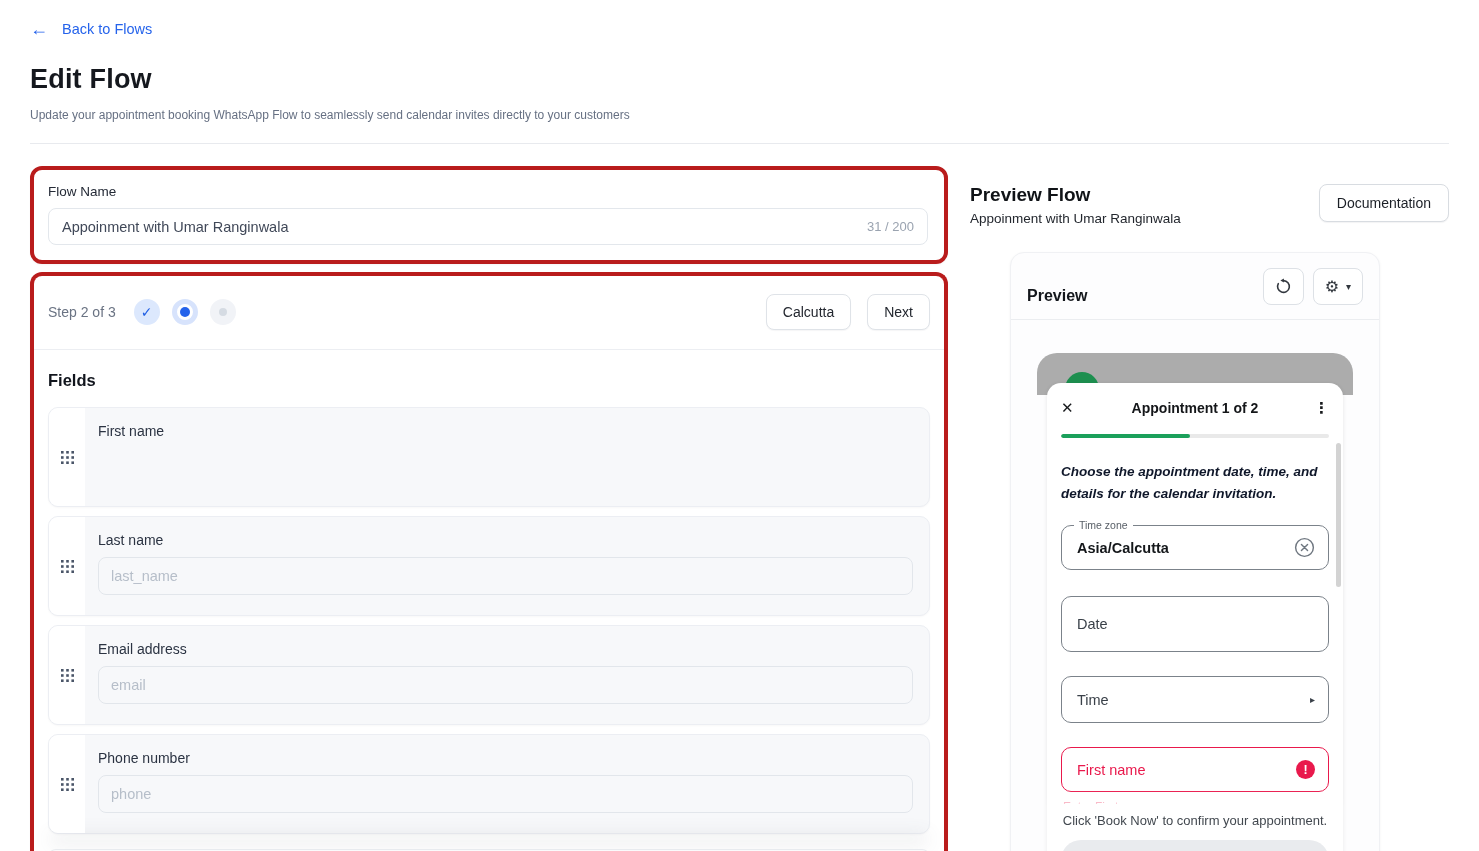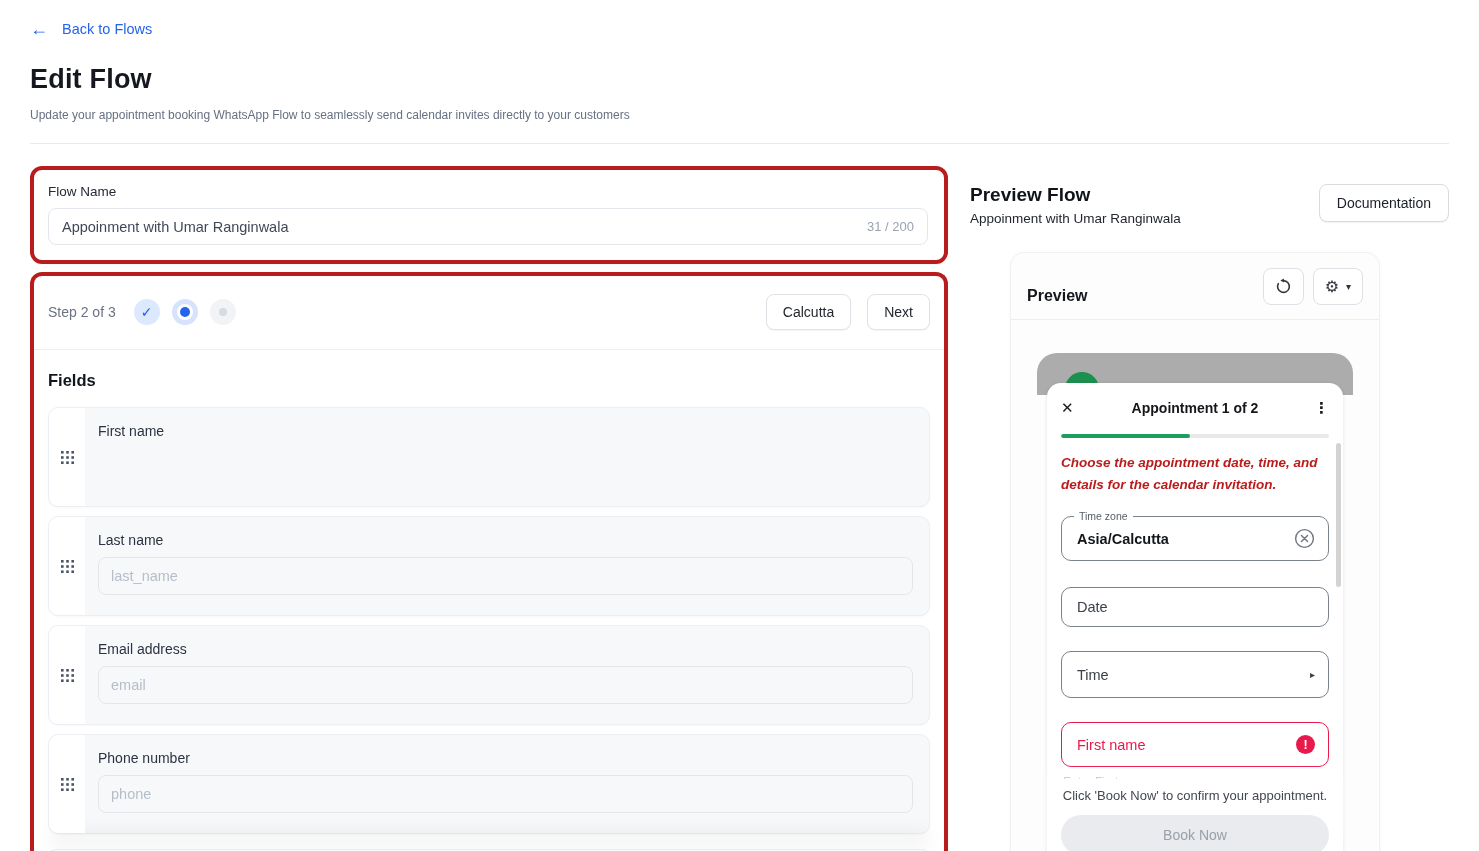--- a/index.html
+++ b/index.html
@@ -78,30 +78,30 @@
   .phone-top { height:42px; background:#acacac; border-radius:20px 20px 0 0; }
   .avatar-circle { position:absolute; top:19px; left:28px; width:34px; height:34px; border-radius:50%; background:#1d8f4f; }
   .sheet { position:relative; margin:-12px 10px 0 10px; background:#fff; border-radius:14px 14px 0 0; min-height:470px; box-shadow:0 1px 4px rgba(0,0,0,.10); padding:16px 14px 0 14px; }
   .sheet-header { display:flex; align-items:center; }
   .x-icon { font-size:15px; font-weight:700; color:#17191c; width:22px; cursor:pointer; }
   .sheet-title { flex:1; text-align:center; font-size:14px; font-weight:700; color:#141619; }
   .kebab-icon { width:22px; text-align:right; font-size:15px; font-weight:700; color:#17191c; letter-spacing:0; cursor:pointer; }
   .progress-track { margin-top:17px; height:4px; background:#e9e9e9; border-radius:3px; overflow:hidden; }
   .progress-fill { height:100%; background:#1ba05b; border-radius:3px; width:50%; }
   .sheet-scrollbar { position:absolute; right:2px; top:60px; width:5px; height:144px; border-radius:3px; background:#d3d3d3; }
-  .intro-text { margin-top:14px; font-size:13.5px; font-weight:700; font-style:italic; color:#b91c1c; line-height:1.6; }
+  .intro-text { margin-top:23px; font-size:13.5px; font-weight:700; font-style:italic; color:#0f172a; line-height:1.6; }
 
   .wa-field { position:relative; border:1px solid #7b828a; border-radius:10px; height:45px; display:flex; align-items:center; padding:0 13px 0 15px; background:#fff; }
   .wa-float-label { position:absolute; top:-7px; left:12px; background:#fff; padding:0 5px; font-size:10.5px; color:#596068; }
   .wa-value { font-size:14.5px; font-weight:600; color:#14171a; flex:1; }
   .wa-label-inside { font-size:14.5px; color:#3a4149; flex:1; }
   .clear-icon { width:21px; height:21px; cursor:pointer; }
   .chev-right { font-size:10px; color:#3a4149; }
   .wa-tz { margin-top:21px; }
-  .wa-date { margin-top:26px; height:40px; }
+  .wa-date { margin-top:26px; height:56px; }
   .wa-time { margin-top:24px; height:47px; }
   .wa-error { margin-top:24px; border:1.6px solid #e9194c; }
   .wa-error .wa-label-inside { color:#e9194c; }
   .error-badge { width:19px; height:19px; border-radius:50%; background:#e9194c; color:#fff; font-size:12.5px; font-weight:700; display:flex; align-items:center; justify-content:center; }
   .error-helper-clip { height:7px; overflow:hidden; margin-top:5px; padding-left:2px; }
   .error-helper { font-size:12px; color:#ef3d63; }
 
   .sheet-footer { position:relative; background:#fff; margin:0 -14px; padding:9px 14px 0 14px; box-shadow:0 -8px 10px -4px rgba(255,255,255,.95); }
   .footer-caption { text-align:center; font-size:13px; color:#42484f; }
   .cta-btn { margin-top:12px; height:40px; border-radius:21px; background:#e9ebee; border:none; width:100%; font-size:14px; color:#9aa1a8; font-family:inherit; }

